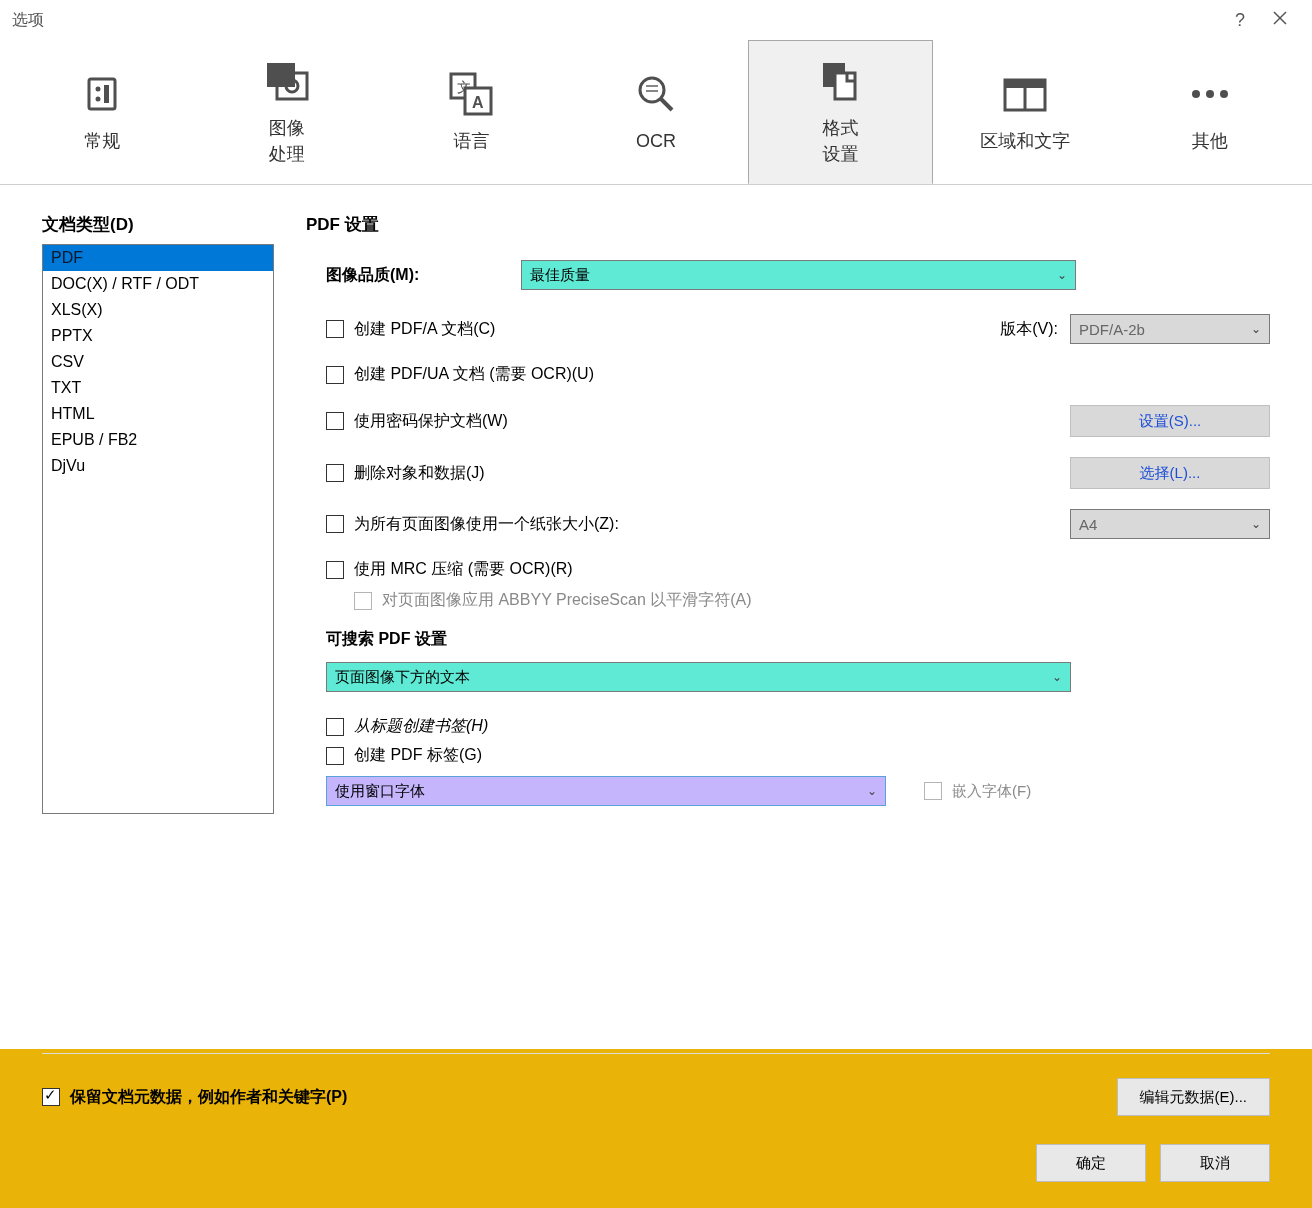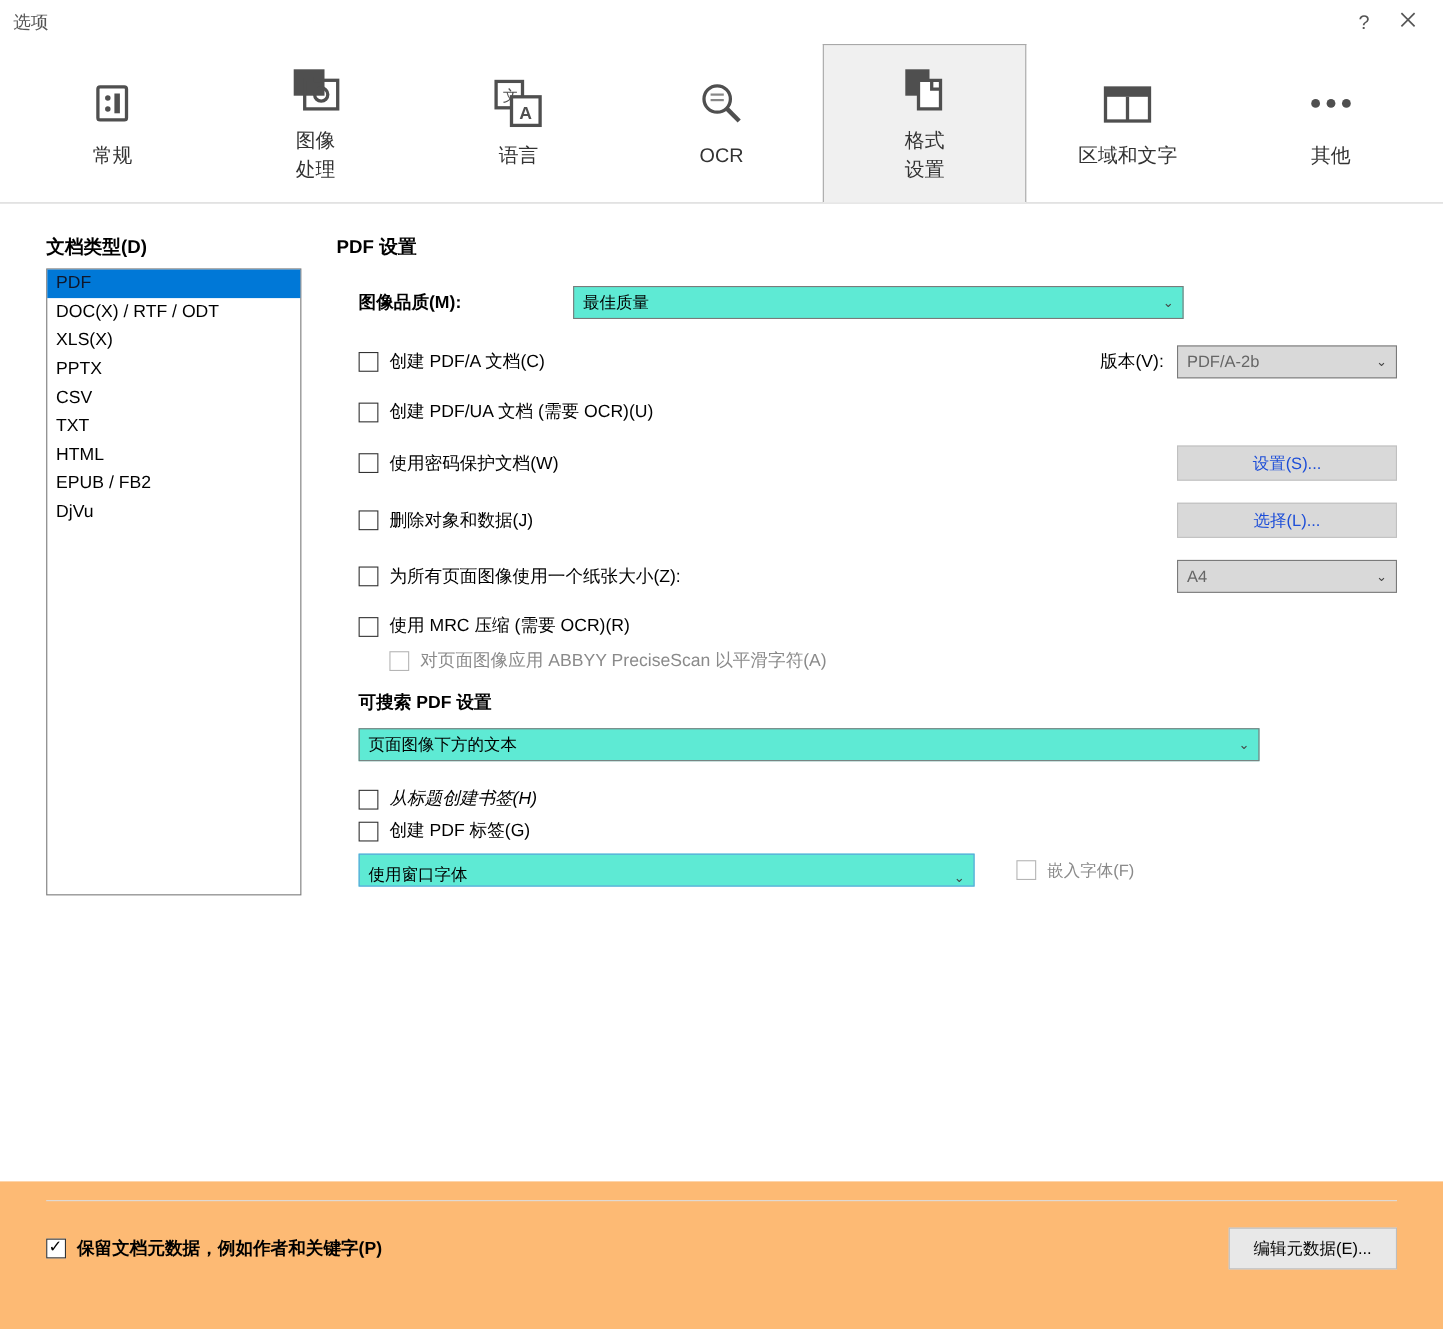--- a/index.html
+++ b/index.html
@@ -127,23 +127,22 @@
       position: absolute;
       right: 8px;
       font-size: 12px;
       color: #444;
     }
     .select.disabled {
       background: #d9d9d9;
       color: #666;
     }
     .select.highlight {
-      background: #5eead4;
+      background: #c4b5fd;
       border: 1px solid #5aa2dd;
-      align-items: flex-end;
     }
     .checkbox-row {
       display: flex;
       align-items: center;
       margin-left: 20px;
       margin-bottom: 20px;
       gap: 10px;
       font-size: 16px;
     }
     .checkbox-row.tight { margin-bottom: 8px; font-style: italic; }
@@ -194,22 +193,22 @@
     .section-sub {
       font-weight: bold;
       font-size: 16px;
       margin: 6px 0 12px 20px;
     }
     .footer-area {
       position: absolute;
       bottom: 0;
       left: 0;
       right: 0;
-      padding: 17px 42px 26px 42px;
-      background: #fdba74;
+      padding: 4px 42px 26px 42px;
+      background: #eab308;
     }
     .divider {
       border-top: 1px solid #ddd;
       margin-bottom: 24px;
     }
     .footer-row {
       display: flex;
       align-items: center;
       margin-bottom: 28px;
     }
@@ -421,21 +420,21 @@
       <span>使用 MRC 压缩 (需要 OCR)(R)</span>
     </div>
 
     <div class="sub-checkbox">
       <span class="cb disabled"></span>
       <span>对页面图像应用 ABBYY PreciseScan 以平滑字符(A)</span>
     </div>
 
     <div class="section-sub">可搜索 PDF 设置</div>
 
-    <div class="ml-20 mb-24" style="width:819px;">
+    <div class="ml-20 mb-24" style="width:745px;">
       <div class="select full">
         <span>页面图像下方的文本</span>
         <span class="chev">⌄</span>
       </div>
     </div>
 
     <div class="checkbox-row tight">
       <span class="cb"></span>
       <span>从标题创建书签(H)</span>
     </div>
@@ -462,13 +461,21 @@
 <div class="footer-area">
   <div class="divider"></div>
   <div class="footer-row">
     <span class="cb checked"></span>
     <span class="footer-label">保留文档元数据，例如作者和关键字(P)</span>
     <span style="flex:1"></span>
     <div class="btn">
       <span>编辑元数据(E)...</span>
     </div>
   </div>
+  <div class="btn-row">
+    <div class="btn">
+      <span>确定</span>
+    </div>
+    <div class="btn">
+      <span>取消</span>
+    </div>
+  </div>
 </div>
 
 </body></html>

